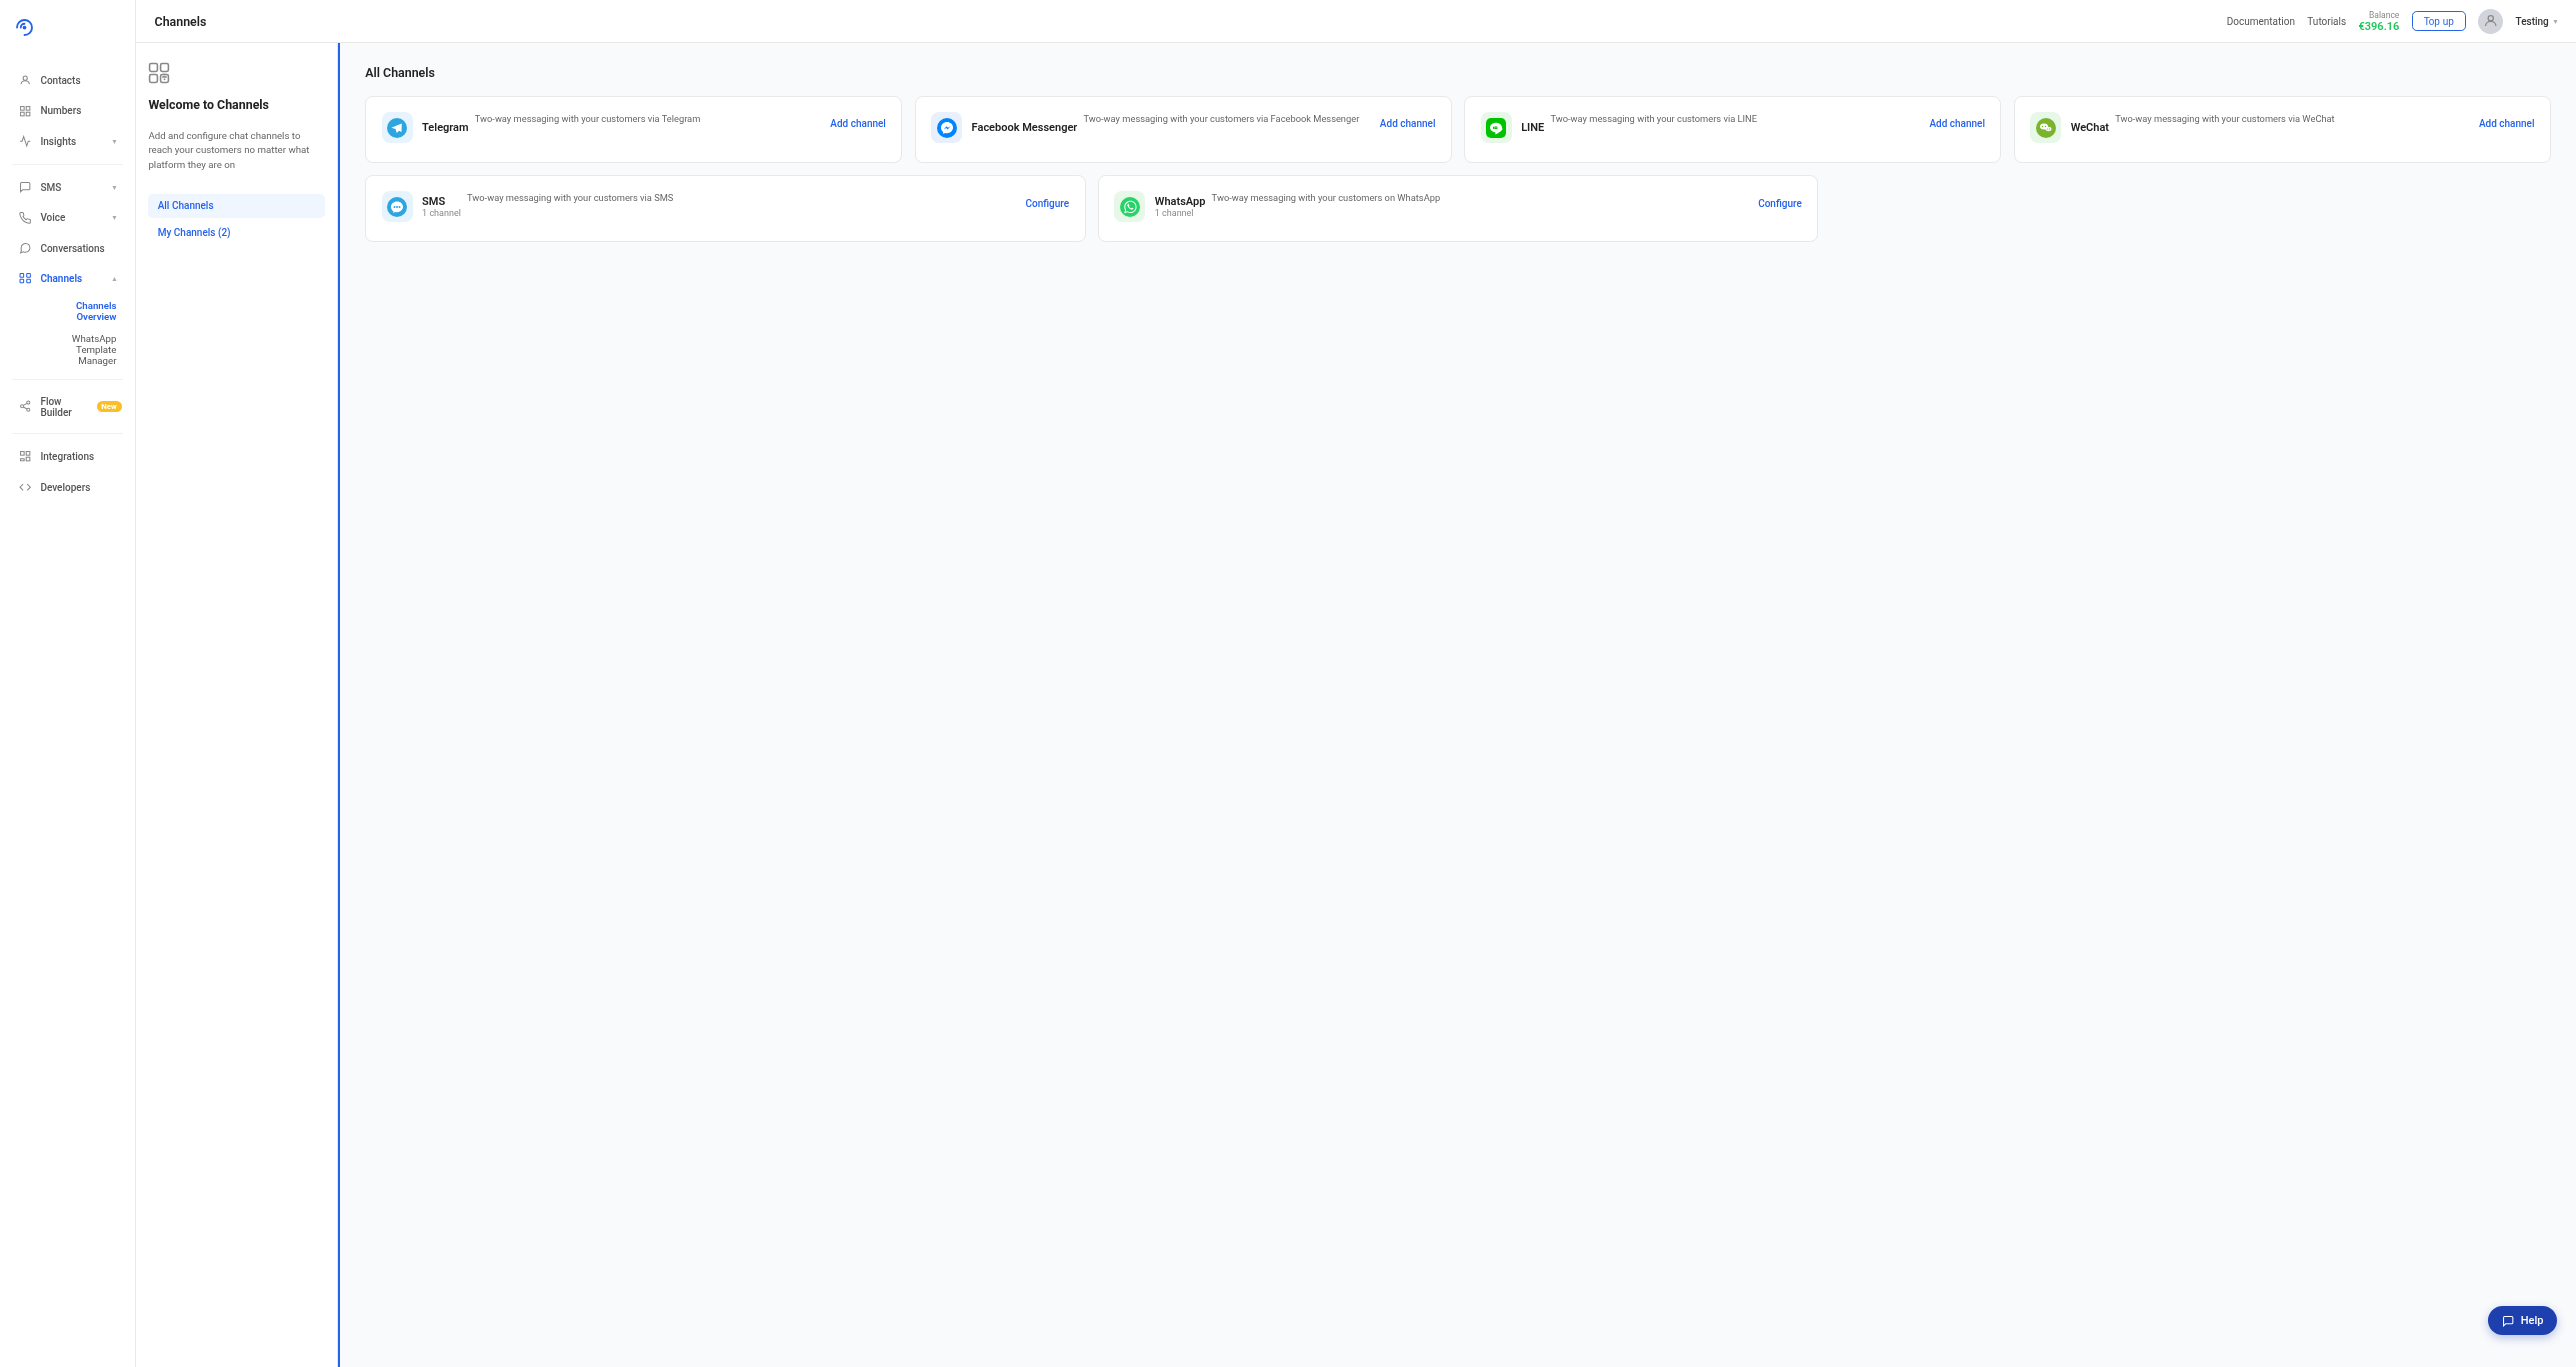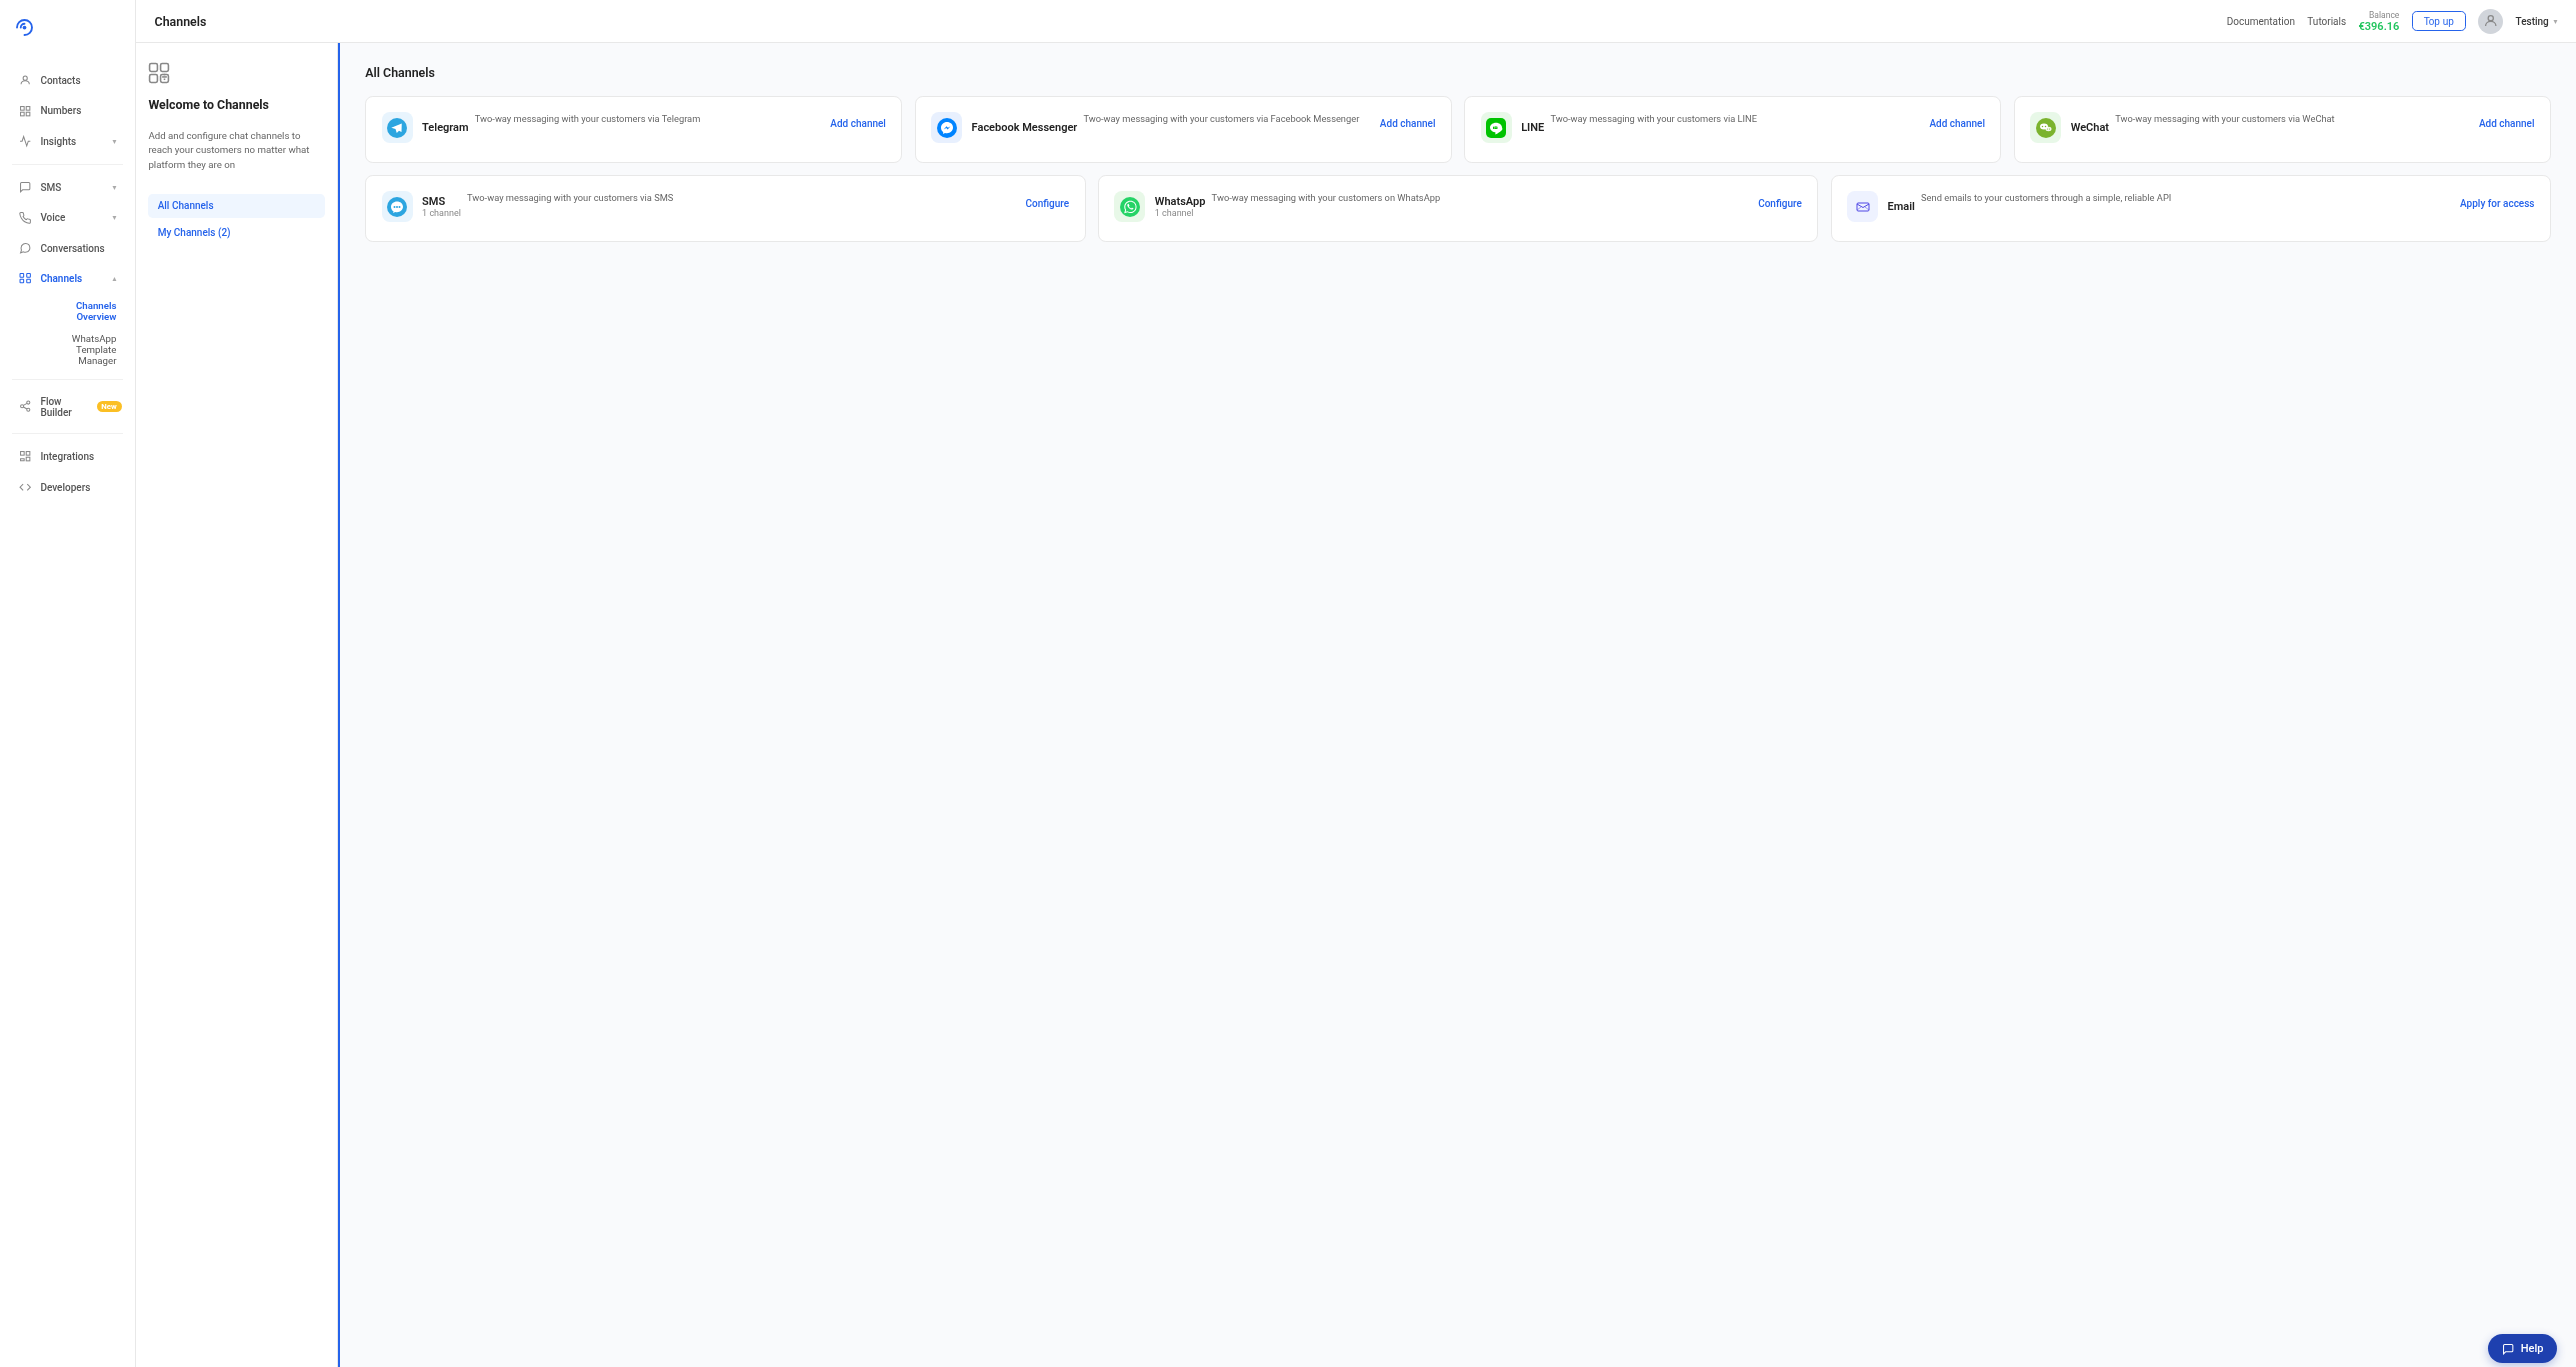--- a/index.html
+++ b/index.html
@@ -206,21 +206,21 @@
     
     .left-accent {
       width: 2.3px;
       background: #2563eb;
       margin-left: 0;
     }
 
     
     .help-btn {
       position: fixed;
-      bottom: 4px;
+      bottom: 32px;
       right: 18.6px;
       background: #1e40af;
       color: #fff;
       border-radius: 18.6px;
       padding: 7.8px 14px;
       display: flex;
       align-items: center;
       gap: 6.2px;
       font-size: 11px;
       font-weight: 500;
@@ -539,38 +539,20 @@
             </div>
             <div>
               <div class="channel-name">WhatsApp</div>
               <div class="channel-sub">1 channel</div>
             </div>
           </div>
           <div class="channel-desc">Two-way messaging with your customers on WhatsApp</div>
           <div class="channel-action">Configure</div>
         </div>
 
-        <div class="channel-card">
-          <div class="channel-card-top">
-            <div class="channel-icon icon-email">
-              <svg width="20" height="20" viewBox="0 0 40 40" fill="none">
-                <rect width="40" height="40" rx="6" fill="#EEF2FF"></rect>
-                <path d="M8 14C8 12.9 8.9 12 10 12H30C31.1 12 32 12.9 32 14V26C32 27.1 31.1 28 30 28H10C8.9 28 8 27.1 8 26V14Z" fill="none" stroke="#4F46E5" stroke-width="2"></path>
-                <path d="M8 14L20 21L32 14" stroke="#4F46E5" stroke-width="2"></path>
-                <path d="M8 26L16 20" stroke="#4F46E5" stroke-width="2" opacity="0.5"></path>
-                <path d="M32 26L24 20" stroke="#4F46E5" stroke-width="2" opacity="0.5"></path>
-              </svg>
-            </div>
-            <div>
-              <div class="channel-name">Email</div>
-            </div>
-          </div>
-          <div class="channel-desc">Send emails to your customers through a simple, reliable API</div>
-          <div class="channel-action">Apply for access</div>
-        </div>
       </div>
     </div>
   </div>
 </div>
 
 <div class="help-btn">
   <svg width="12.4" height="12.4" viewBox="0 0 24 24" fill="none" stroke="white" stroke-width="2">
     <path d="M21 15a2 2 0 0 1-2 2H7l-4 4V5a2 2 0 0 1 2-2h14a2 2 0 0 1 2 2z"></path>
   </svg>
   <span>Help</span>

